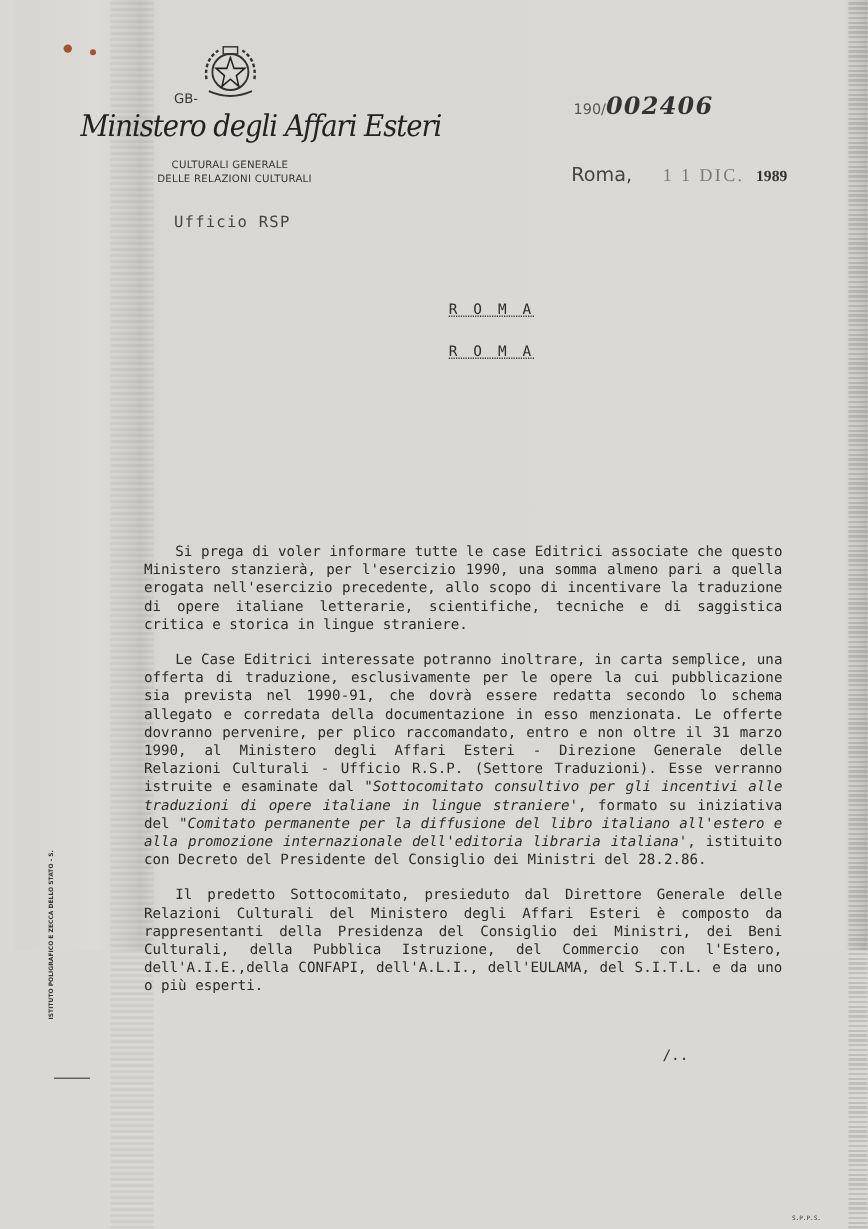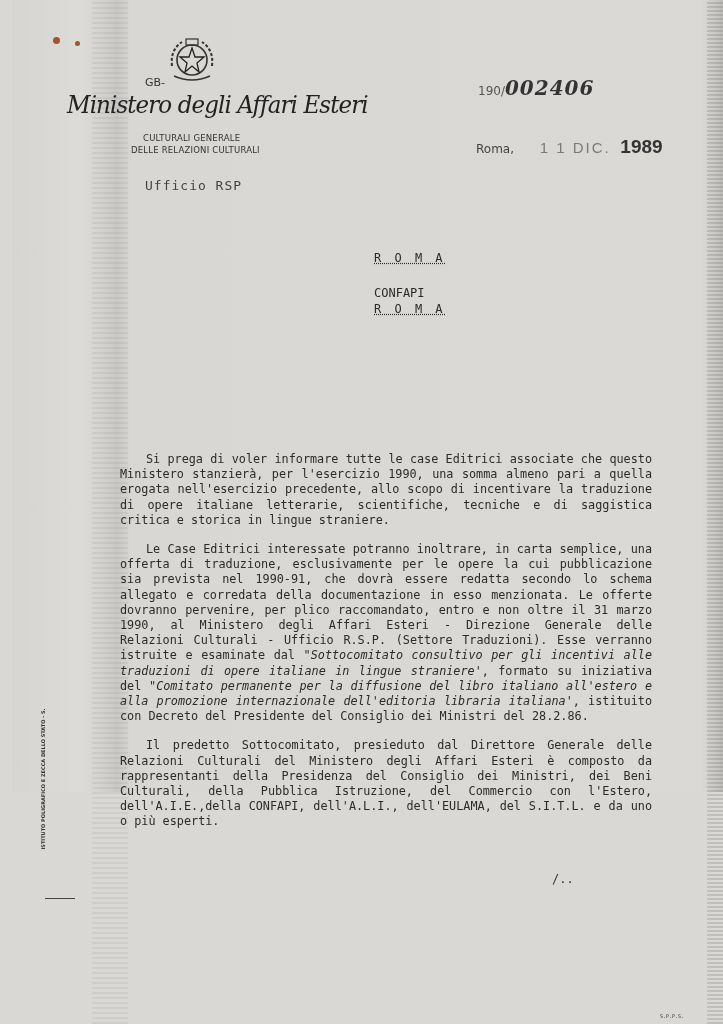--- a/index.html
+++ b/index.html
@@ -23,23 +23,23 @@
   .gb { position:absolute; left:133px; top:76px; font-family:"DejaVu Sans",sans-serif; font-size:11px; color:#333; }
   .ministry { position:absolute; left:55px; top:90px; font-family:"DejaVu Serif",serif; font-style:italic; font-size:25px; color:#222; letter-spacing:-1px; transform:scaleX(0.92); transform-origin:left; white-space:nowrap; }
   .dir1, .dir2 { position:absolute; font-family:"DejaVu Sans",sans-serif; font-size:8.5px; color:#333; letter-spacing:0.2px; white-space:nowrap; }
   .dir1 { left:131px; top:133px; }
   .dir2 { left:119px; top:145px; }
   .office { position:absolute; left:133px; top:178px; font-size:13px; color:#444; letter-spacing:1px; }
   .protocol { position:absolute; left:466px; top:76px; white-space:nowrap; }
   .protocol .prefix { font-family:"DejaVu Sans",sans-serif; font-size:12px; color:#555; }
   .protocol .num { font-family:"DejaVu Serif",serif; font-weight:bold; font-size:20px; color:#333; letter-spacing:1px;font-style:italic; }
   .datebox { position:absolute; left:464px; top:136px; white-space:nowrap; }
-  .datebox .place { font-family:"DejaVu Sans",sans-serif; font-size:12px; color:#444; }
-  .datebox .stamp { font-family:Liberation Sans, sans-serif; font-size:15px; color:#7a7a7a; margin-left:16px; letter-spacing:2px; }
-  .datebox .year { font-family:Liberation Sans, sans-serif; font-size:19px; color:#333; font-weight:bold; }
+  .datebox .place { font-family:"DejaVu Sans",sans-serif; font-size:16px; color:#444; }
+  .datebox .stamp { font-family:Liberation Serif, serif; font-size:15px; color:#7a7a7a; margin-left:16px; letter-spacing:2px; }
+  .datebox .year { font-family:Liberation Serif, serif; font-size:13px; color:#333; font-weight:bold; }
   .recipients { position:absolute; left:362px; top:250px; font-size:12px; line-height:16px; color:#2b2b2b; }
   .recipients .r { margin-bottom:19px; }
   .recipients .city { text-decoration: underline dotted; letter-spacing:3px; }
   .subject { position:absolute; left:108px; top:393px; font-size:12px; color:#2b2b2b; white-space:nowrap; }
   .body { position:absolute; left:108px; top:452px; width:532px; font-size:11.8px; line-height:15.2px; color:#2b2b2b; text-align:justify; }
   .body p { margin:0 0 14px 0; text-indent:26px; }
   .body em { font-style:italic; }
   .cont { position:absolute; left:540px; top:872px; font-size:12px; color:#333; }
   .vert { position:absolute; left:26px; top:706px; width:10px; height:150px; }
   .vert span { position:absolute; left:-70px; top:70px; width:150px; transform:rotate(-90deg); font-family:"DejaVu Sans",sans-serif; font-size:5px; font-weight:bold; color:#333; white-space:nowrap; text-align:center; }
@@ -76,21 +76,20 @@
     <span class="place">Roma,</span>
     <span class="stamp">1 1 DIC.</span>
     <span class="year">1989</span>
   </div>
 
   <div class="recipients">
     <div class="r">
       <div class="city">R O M A</div>
     </div>
     <div class="r">
-      <div>CONFAPI</div>
       <div class="city">R O M A</div>
     </div>
   </div>
 
 
   <div class="body">
     <p>Si prega di voler informare tutte le case Editrici associate che questo Ministero stanzierà, per l'esercizio 1990, una somma almeno pari a quella erogata nell'esercizio precedente, allo scopo di incentivare la traduzione di opere italiane letterarie, scientifiche, tecniche e di saggistica critica e storica in lingue straniere.</p>
     <p><span>Le Case Editrici interessate potranno inoltrare, in carta semplice, una offerta di traduzione, esclusivamente per le opere la cui pubblicazione sia prevista nel 1990-91, che dovrà essere redatta secondo lo schema allegato e corredata della documentazione in esso menzionata. Le offerte dovranno pervenire, per plico raccomandato, entro e non oltre il 31 marzo 1990, al Ministero degli Affari Esteri - Direzione Generale delle Relazioni Culturali - Ufficio R.S.P. (Settore Traduzioni). Esse verranno istruite e esaminate dal </span><em>"Sottocomitato consultivo per gli incentivi alle traduzioni di opere italiane in lingue straniere'</em><span>, formato su iniziativa del </span><em>"Comitato permanente per la diffusione del libro italiano all'estero e alla promozione internazionale dell'editoria libraria italiana'</em><span>, istituito con Decreto del Presidente del Consiglio dei Ministri del 28.2.86.</span></p>
     <p>Il predetto Sottocomitato, presieduto dal Direttore Generale delle Relazioni Culturali del Ministero degli Affari Esteri è composto da rappresentanti della Presidenza del Consiglio dei Ministri, dei Beni Culturali, della Pubblica Istruzione, del Commercio con l'Estero, dell'A.I.E.,della CONFAPI, dell'A.L.I., dell'EULAMA, del S.I.T.L. e da uno o più esperti.</p>
   </div>

